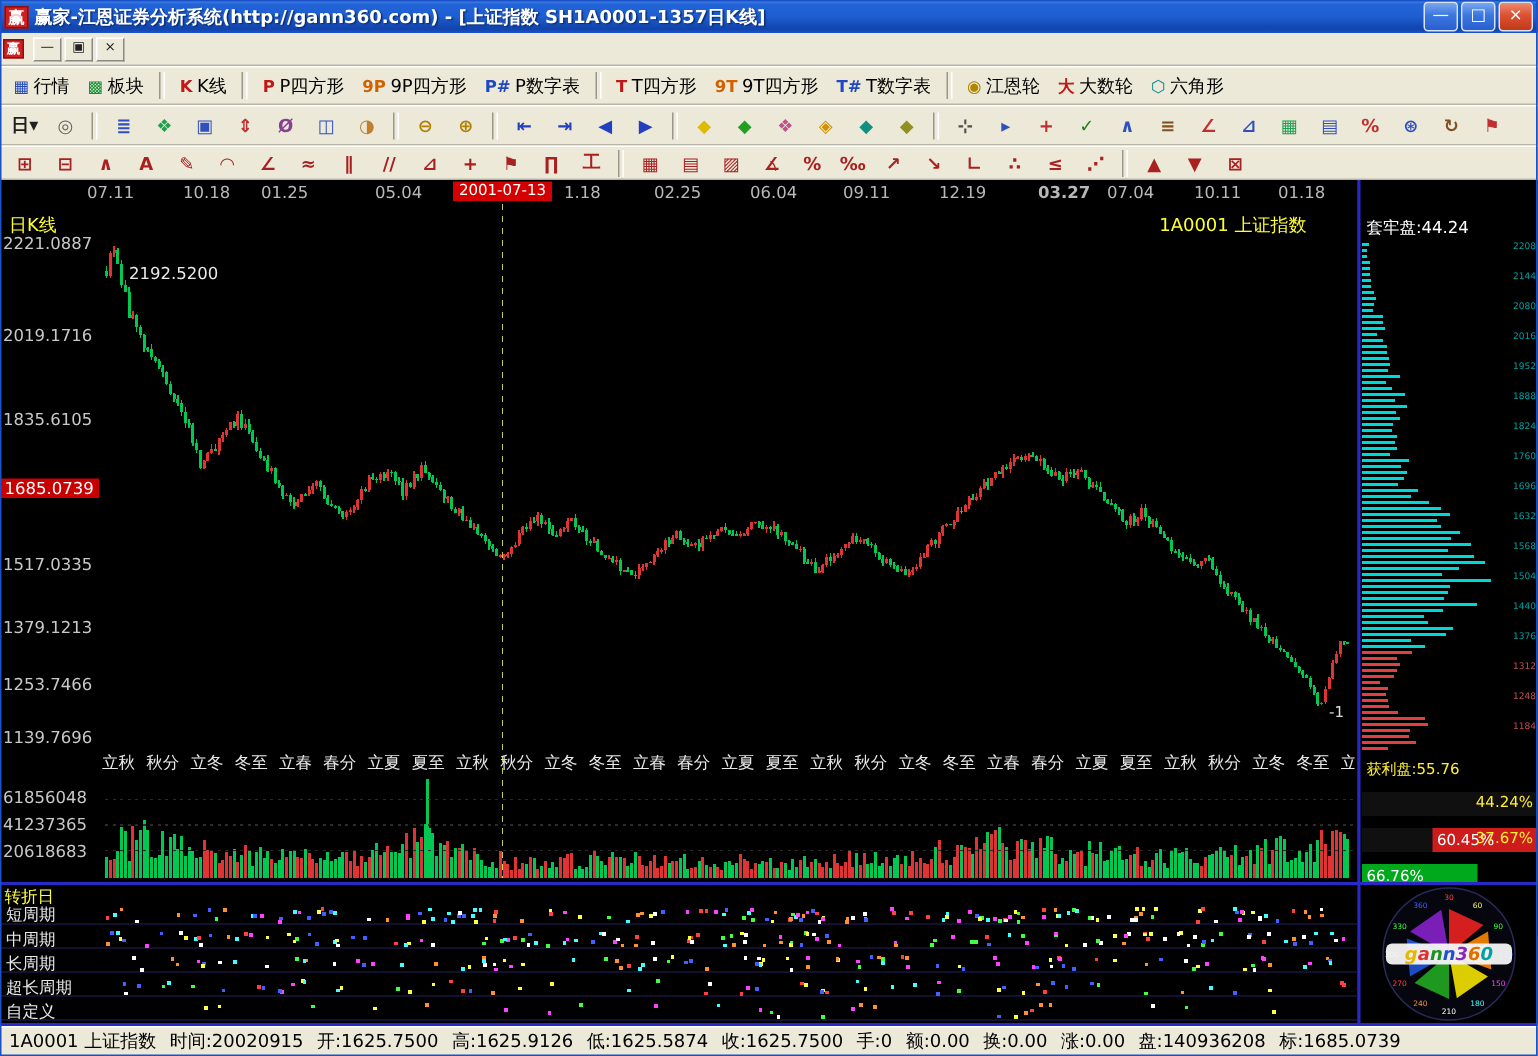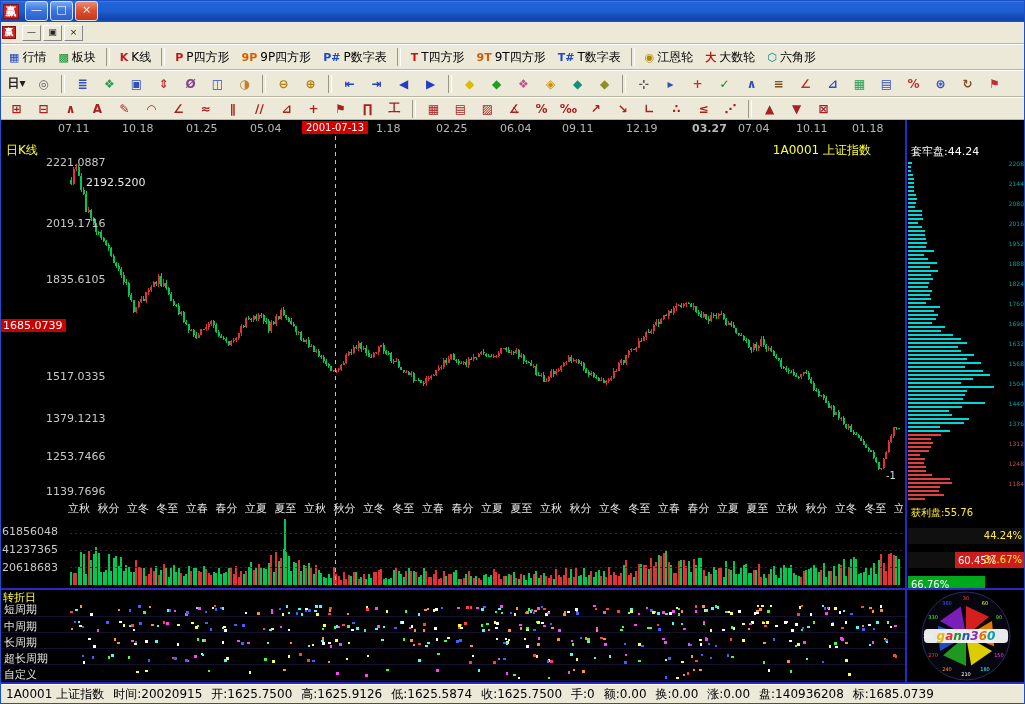--- a/index.html
+++ b/index.html
@@ -38,21 +38,21 @@
     font-size:12px;font-weight:bold;padding:0 2px;border:1px solid transparent;flex:none;}
   
   #chart-region{left:0;top:120px;width:905px;height:468px;background:#000;}
   #chart-svg{position:absolute;left:0;top:0;}
   .date-label{position:absolute;top:2px;color:#b8b8b8;font-size:11px;white-space:nowrap;}
   #crosshair-date{position:absolute;top:1px;height:13px;width:66px;background:#d40000;color:#fff;
     font-size:10px;line-height:13px;text-align:center;}
   #chart-type-label{position:absolute;left:6px;top:22px;color:#ffff33;font-size:12px;}
   #chart-symbol-label{position:absolute;right:34px;top:22px;color:#ffff33;font-size:12px;}
   #peak-annotation{position:absolute;left:86px;top:56px;color:#e8e8e8;font-size:11px;}
-  .price-label{position:absolute;left:16px;color:#c8c8c8;font-size:11px;white-space:nowrap;padding-left:30px;}
+  .price-label{position:absolute;left:2px;color:#c8c8c8;font-size:11px;white-space:nowrap;}
   .price-label.hl{background:#c80000;color:#fff;padding:0 3px;left:0;}
   .vol-label{position:absolute;left:2px;color:#c8c8c8;font-size:11px;}
   #season-markers{position:absolute;left:68px;top:381px;width:835px;height:14px;color:#e8e8e8;
     font-size:11px;white-space:nowrap;overflow:hidden;word-spacing:4px;}
   #end-label{position:absolute;left:886px;top:350px;color:#ddd;font-size:10px;}
   
   #right-panel{left:905px;top:120px;width:120px;height:504px;background:#000;
     border-left:2px solid #2929c8;box-sizing:border-box;}
   #locked-label{position:absolute;left:4px;top:24px;color:#fff;font-size:11px;}
   #profit-label{position:absolute;left:4px;top:386px;color:#ffee33;font-size:10px;}
@@ -74,20 +74,21 @@
   #status-bar{left:0;top:684px;width:1025px;height:20px;background:#ece9d8;border-top:1px solid #fff;
     display:flex;align-items:center;padding:0 6px;box-sizing:border-box;color:#000;}
   .status-part{margin-right:9px;white-space:nowrap;font-size:12px;}
   #frame{left:0;top:0;width:1025px;height:704px;border:1px solid #1b50c8;box-sizing:border-box;pointer-events:none;z-index:99;}
 </style>
 </head>
 <body>
 
 <div class="abs" id="title-bar">
   <span class="app-icon">赢</span>
+  <span id="window-title">赢家-江恩证券分析系统(http://gann360.com) - [上证指数  SH1A0001-1357日K线]</span>
   <span class="winbtn">—</span>
   <span class="winbtn">□</span>
   <span class="winbtn close">×</span>
 </div>
 
 <div class="abs" id="menu-bar">
   <span class="app-icon" style="width:14px;height:13px;font-size:9px;">赢</span>
   <span class="mdi-btn">—</span>
   <span class="mdi-btn">▣</span>
   <span class="mdi-btn">×</span>
@@ -1225,21 +1226,21 @@
       <rect x="284.1" y="399" width="2" height="66" fill="#00c850"></rect>
       <line x1="70" y1="413" x2="905" y2="413" stroke="#2a2a2a" stroke-dasharray="2,3"></line>
       <line x1="70" y1="430" x2="905" y2="430" stroke="#2a2a2a" stroke-dasharray="2,3"></line>
       <line x1="70" y1="447" x2="905" y2="447" stroke="#2a2a2a" stroke-dasharray="2,3"></line>
       <line x1="335" y1="16" x2="335" y2="465" stroke="#cccc55" stroke-dasharray="4,4" stroke-width="1"></line>
     </svg>
   <div id="date-row" style="position:absolute;left:0;top:0;width:905px;height:15px;">
     <div id="crosshair-date" style="left: 302px;">2001-07-13</div>
   <span class="date-label" style="left: 58px;">07.11</span>
       <span class="date-label" style="left: 122px;">10.18</span>
-      <span class="date-label" style="left: 186px;">01.25</span>
+      <span class="date-label" style="left: 174px;">01.25</span>
       <span class="date-label" style="left: 250px;">05.04</span>
       <span class="date-label" style="left: 376px;">1.18</span>
       <span class="date-label" style="left: 436px;">02.25</span>
       <span class="date-label" style="left: 500px;">06.04</span>
       <span class="date-label" style="left: 562px;">09.11</span>
       <span class="date-label" style="left: 626px;">12.19</span>
       <span class="date-label" style="left: 692px; font-weight: bold;">03.27</span>
       <span class="date-label" style="left: 738px;">07.04</span>
       <span class="date-label" style="left: 796px;">10.11</span>
       <span class="date-label" style="left: 852px;">01.18</span>

